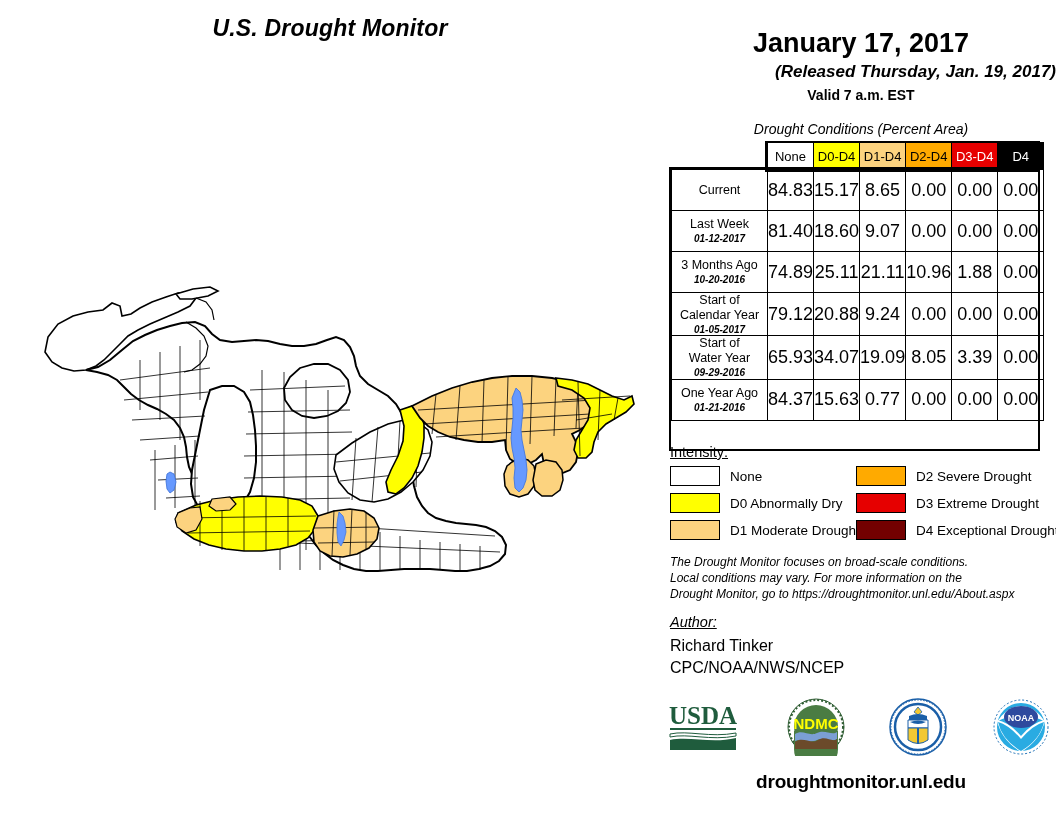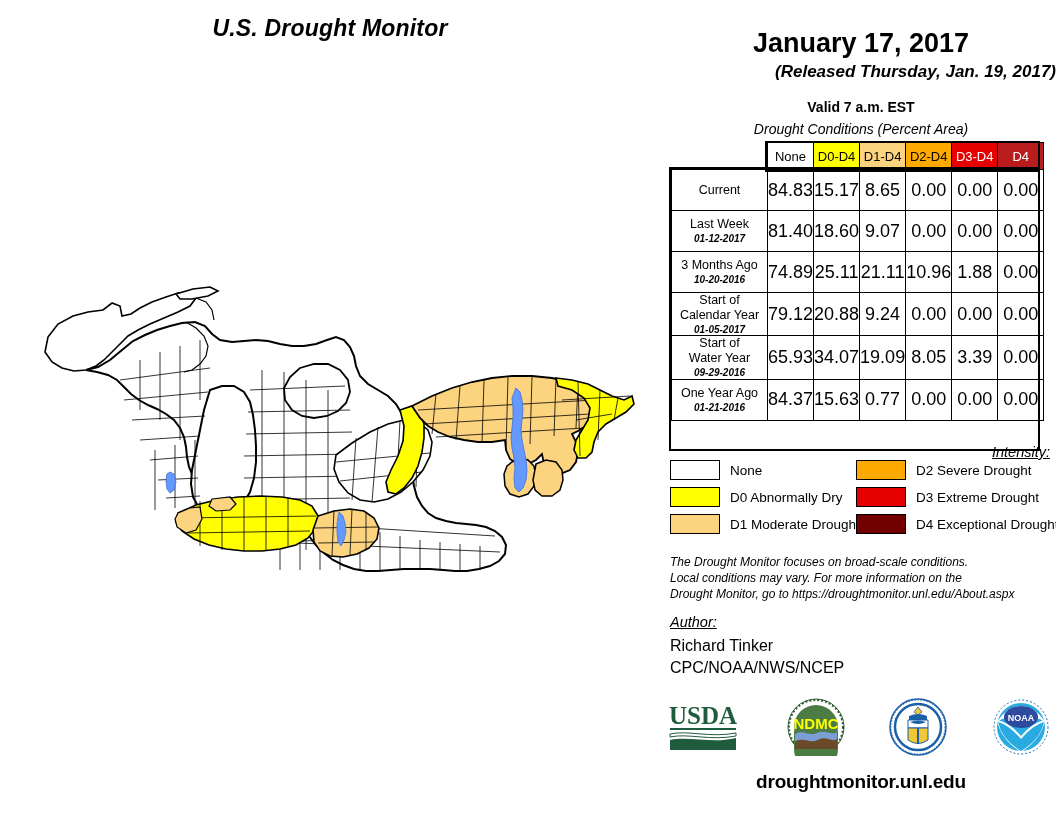--- a/index.html
+++ b/index.html
@@ -54,21 +54,21 @@
   #released-date {
     font-size: 17px;
     font-weight: bold;
     font-style: italic;
     margin-top: 3px;
     text-align: right;
   }
   #valid-time {
     font-size: 14px;
     font-weight: bold;
-    margin-top: 17px;
+    margin-top: 5px;
   }
 
   
   #table-caption {
     position: absolute;
     left: 666px;
     top: 121px;
     width: 390px;
     text-align: center;
     font-size: 14px;
@@ -144,23 +144,22 @@
 
   
   #intensity-block {
     position: absolute;
     left: 670px;
     top: 444px;
     width: 380px;
   }
   #intensity-title {
     font-size: 14.5px;
-    font-style: italic;
     text-decoration: underline;
-    text-align: right;
+    margin-bottom: 6px;
   }
   .legend-grid {
     display: grid;
     grid-template-columns: 186px 186px;
     row-gap: 7px;
   }
   .legend-item {
     display: flex;
     align-items: center;
   }
@@ -254,21 +253,21 @@
 
 <table id="drought-table">
   <thead>
     <tr>
       <th class="corner"></th>
       <th class="colhdr" style="background: rgb(255, 255, 255); color: rgb(0, 0, 0);">None</th>
       <th class="colhdr" style="background: rgb(255, 255, 0); color: rgb(0, 0, 0);">D0-D4</th>
       <th class="colhdr" style="background: rgb(252, 211, 127); color: rgb(0, 0, 0);">D1-D4</th>
       <th class="colhdr" style="background: rgb(255, 170, 0); color: rgb(0, 0, 0);">D2-D4</th>
       <th class="colhdr" style="background: rgb(230, 0, 0); color: rgb(255, 255, 255);">D3-D4</th>
-      <th class="colhdr" style="background: #b91c1c; color: rgb(255, 255, 255);">D4</th>
+      <th class="colhdr" style="background: #000000; color: rgb(255, 255, 255);">D4</th>
     </tr>
   </thead>
   <tbody id="table-body">
       <tr>
         <td class="row-label"><span>Current</span></td>
         <td class="val">84.83</td>
         <td class="val">15.17</td>
         <td class="val">8.65</td>
         <td class="val">0.00</td>
         <td class="val">0.00</td>

